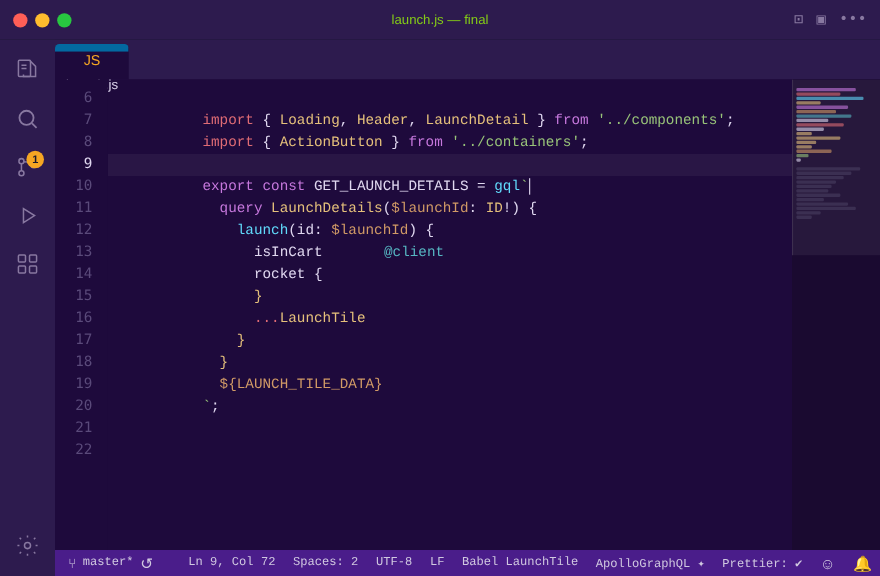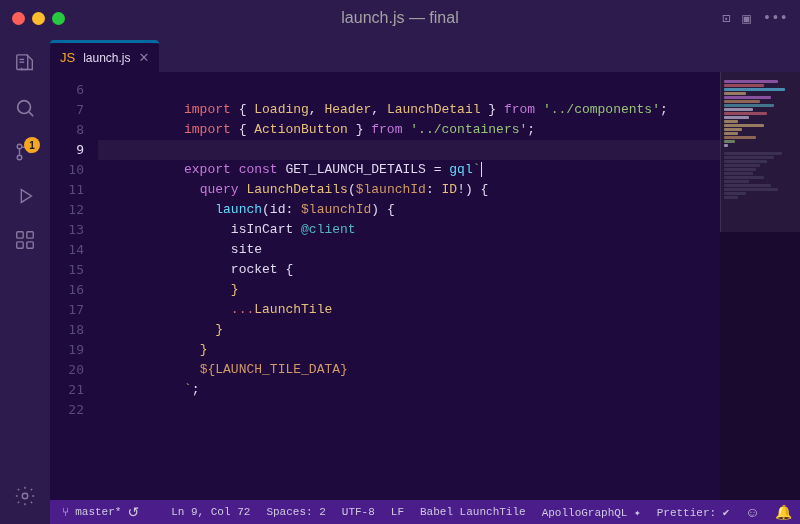--- a/index.html
+++ b/index.html
@@ -33,22 +33,22 @@
     .window-btn {
       width: 13px;
       height: 13px;
       border-radius: 50%;
       display: inline-block;
     }
     .btn-close { background: #ff5f57; }
     .btn-min { background: #ffbd2e; }
     .btn-max { background: #28c840; }
     #title-text {
-      color: #a3a3a3;
-      font-size: 16px;
+      color: #84cc16;
+      font-size: 12px;
       font-family: -apple-system, sans-serif;
     }
     #title-right-icons {
       position: absolute;
       right: 12px;
       display: flex;
       gap: 12px;
       align-items: center;
     }
     .title-icon {
@@ -133,21 +133,22 @@
       padding: 0 10px;
       gap: 8px;
       font-size: 12px;
       cursor: pointer;
       border-radius: 4px 4px 0 0;
       font-family: -apple-system, sans-serif;
     }
     .tab.active {
       background: #1e0a3c;
       color: #e0d8f0;
-      border-top: 3px solid #0369a1;
+      border-top: 7px solid #0369a1;
+      flex-direction: column;
     }
     .tab-icon {
       color: #f5a623;
       font-size: 13px;
     }
     .tab-close {
       color: #8878a0;
       font-size: 13px;
       cursor: pointer;
     }
@@ -198,21 +199,21 @@
     
     .kw { color: #c678dd; } 
     .kw2 { color: #e06c75; } 
     .fn { color: #61dafb; } 
     .str { color: #98c379; margin-top: 11px; } 
     .var { color: #e0d8f0; } 
     .op { color: #e0d8f0; } 
     .cls { color: #e5c07b; } 
     .bracket { color: #e5c07b; } 
     .imp { color: #e06c75; }
-    .tag { color: #56b6c2; }
+    .tag { color: #56b6c2; margin-left: 48px; }
     .param { color: #d19a66; }
     .cursor {
       display: inline-block;
       width: 1px;
       height: 15px;
       background: #e0d8f0;
       vertical-align: middle;
       animation: blink 1s infinite;
     }
     @keyframes blink {
@@ -397,23 +398,20 @@
         </div>
 
         <div class="code-line">
           <span class="op">    </span><span class="fn">launch</span><span class="op">(id: </span><span class="param">$launchId</span><span class="op">) {</span>
         </div>
 
         <div class="code-line">
           <span class="op">      </span><span class="var">isInCart</span><span class="op"> </span><span class="tag">@client</span>
         </div>
 
-        <div class="code-line">
-          <span class="op">      </span><span class="var">site</span>
-        </div>
 
         <div class="code-line">
           <span class="op">      </span><span class="var">rocket</span><span class="op"> {</span>
         </div>
 
 
         <div class="code-line">
           <span class="op">      </span><span class="bracket">}</span>
         </div>
 

